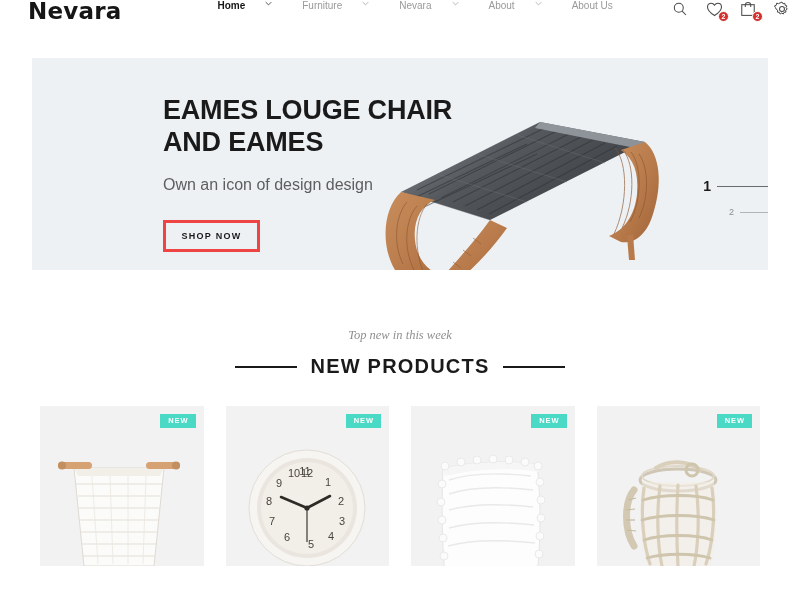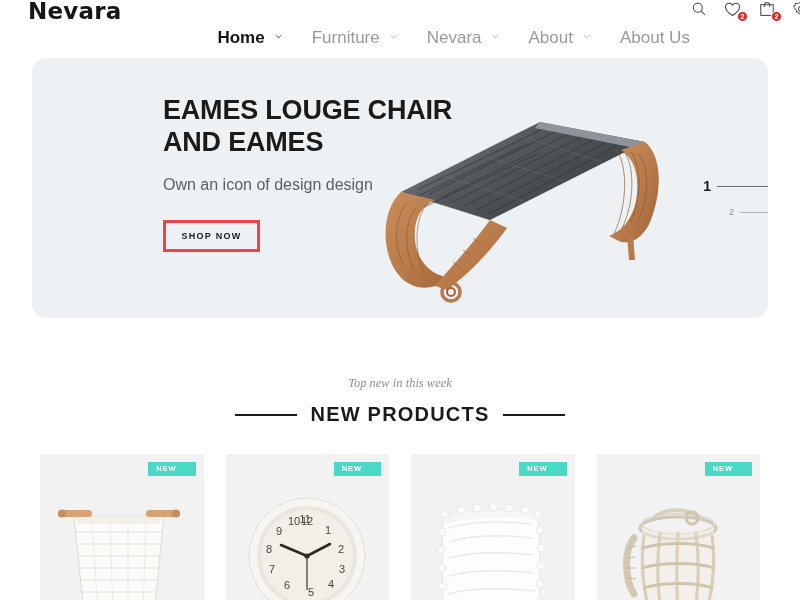--- a/index.html
+++ b/index.html
@@ -30,26 +30,25 @@
   }
   .nav {
     display: flex;
     align-items: center;
     margin-left: 96px;
     gap: 30px;
   }
   .nav-item {
     display: flex;
     align-items: center;
-    gap: 10px;
-    font-size: 17px;
+    gap: 20px;
+    font-size: 10px;
     color: #9a9a9a;
     cursor: pointer;
     white-space: nowrap;
-    margin-top: 28px;
   }
   .nav-item.active { color: #161616; font-weight: 700; }
   .chev {
     width: 7px; height: 7px;
     display: inline-block;
     position: relative;
     top: -1px;
   }
   .chev svg { display: block; }
 
@@ -83,24 +82,23 @@
     justify-content: center;
     line-height: 1;
     padding: 0 1px;
     border: 1px solid #ffffff;
   }
 
   
   .hero {
     position: relative;
     margin: 3px 32px 0 32px;
-    height: 260px;
+    height: 212px;
     background: #edf1f4;
     overflow: hidden;
-    border-radius: 14px;
   }
   .hero-copy {
     position: absolute;
     left: 131px;
     top: 37px;
     width: 330px;
     z-index: 3;
   }
   .hero-title {
     font-size: 27px;
@@ -221,21 +219,21 @@
     cursor: pointer;
   }
   .card-new {
     position: absolute;
     top: 8px; right: 8px;
     background: #4ad9c4;
     color: #ffffff;
     font-size: 7.5px;
     font-weight: 700;
     letter-spacing: 0.9px;
-    padding: 3px 19px 3px 8px;
+    padding: 3px 7px 3px 8px;
     z-index: 2;
     line-height: 1;
   }
   .card-img {
     position: absolute;
     left: 0; right: 0; bottom: 0; top: 0;
     display: flex;
     align-items: flex-end;
     justify-content: center;
   }

